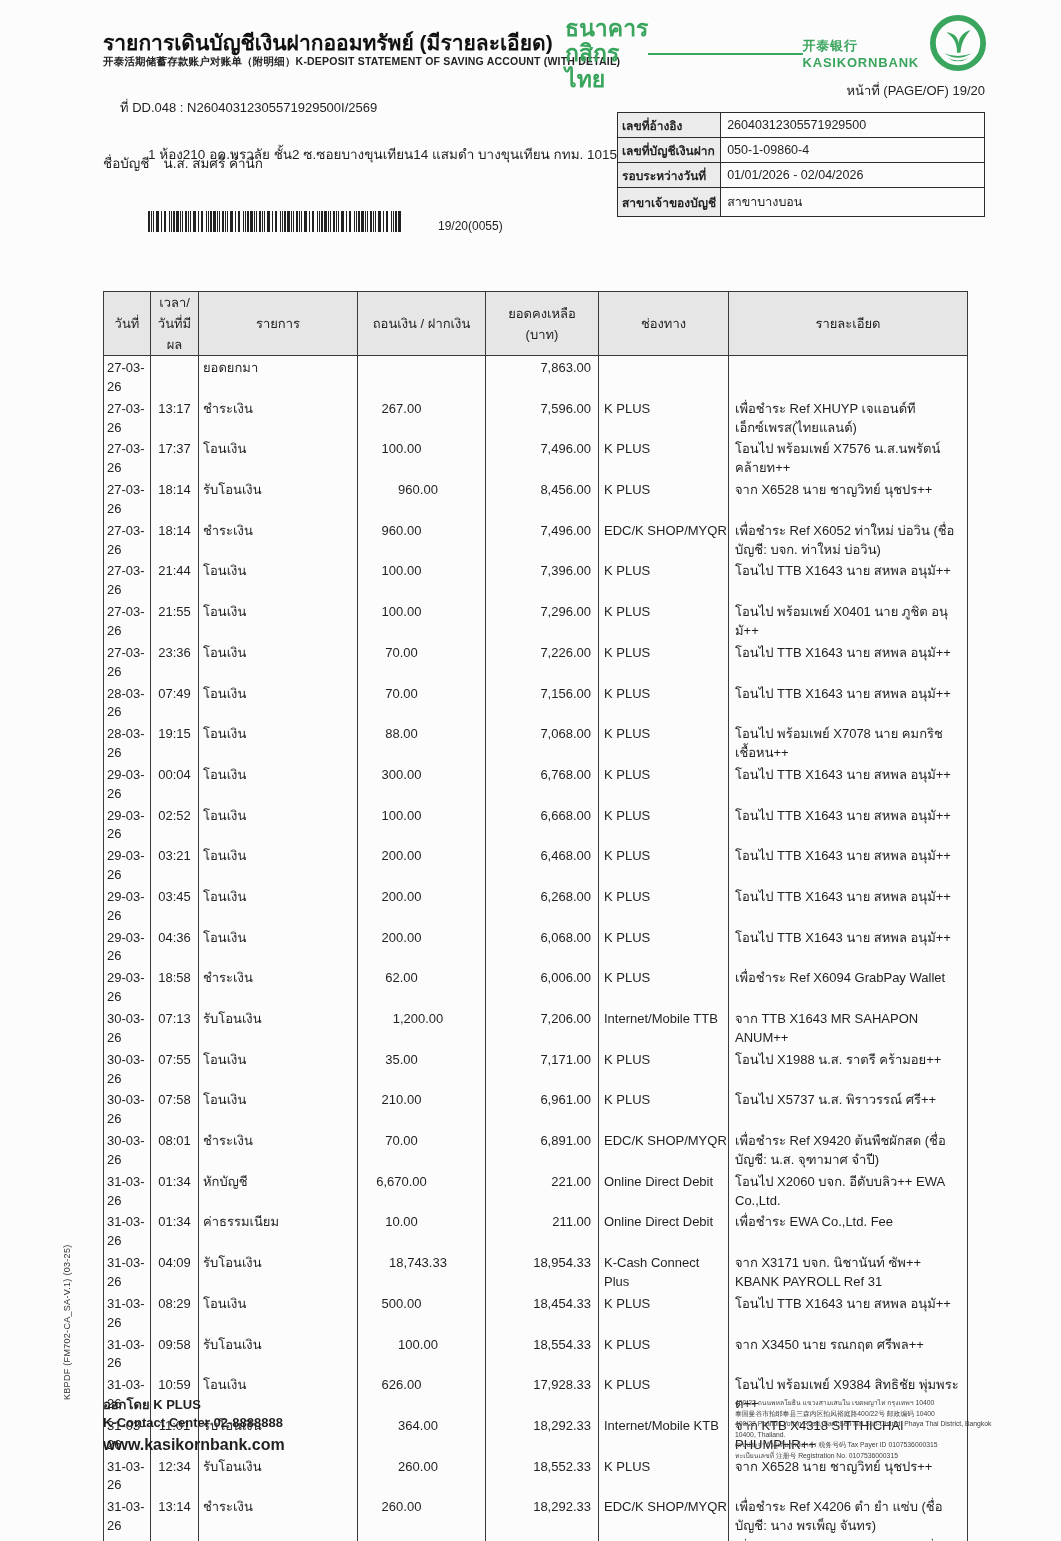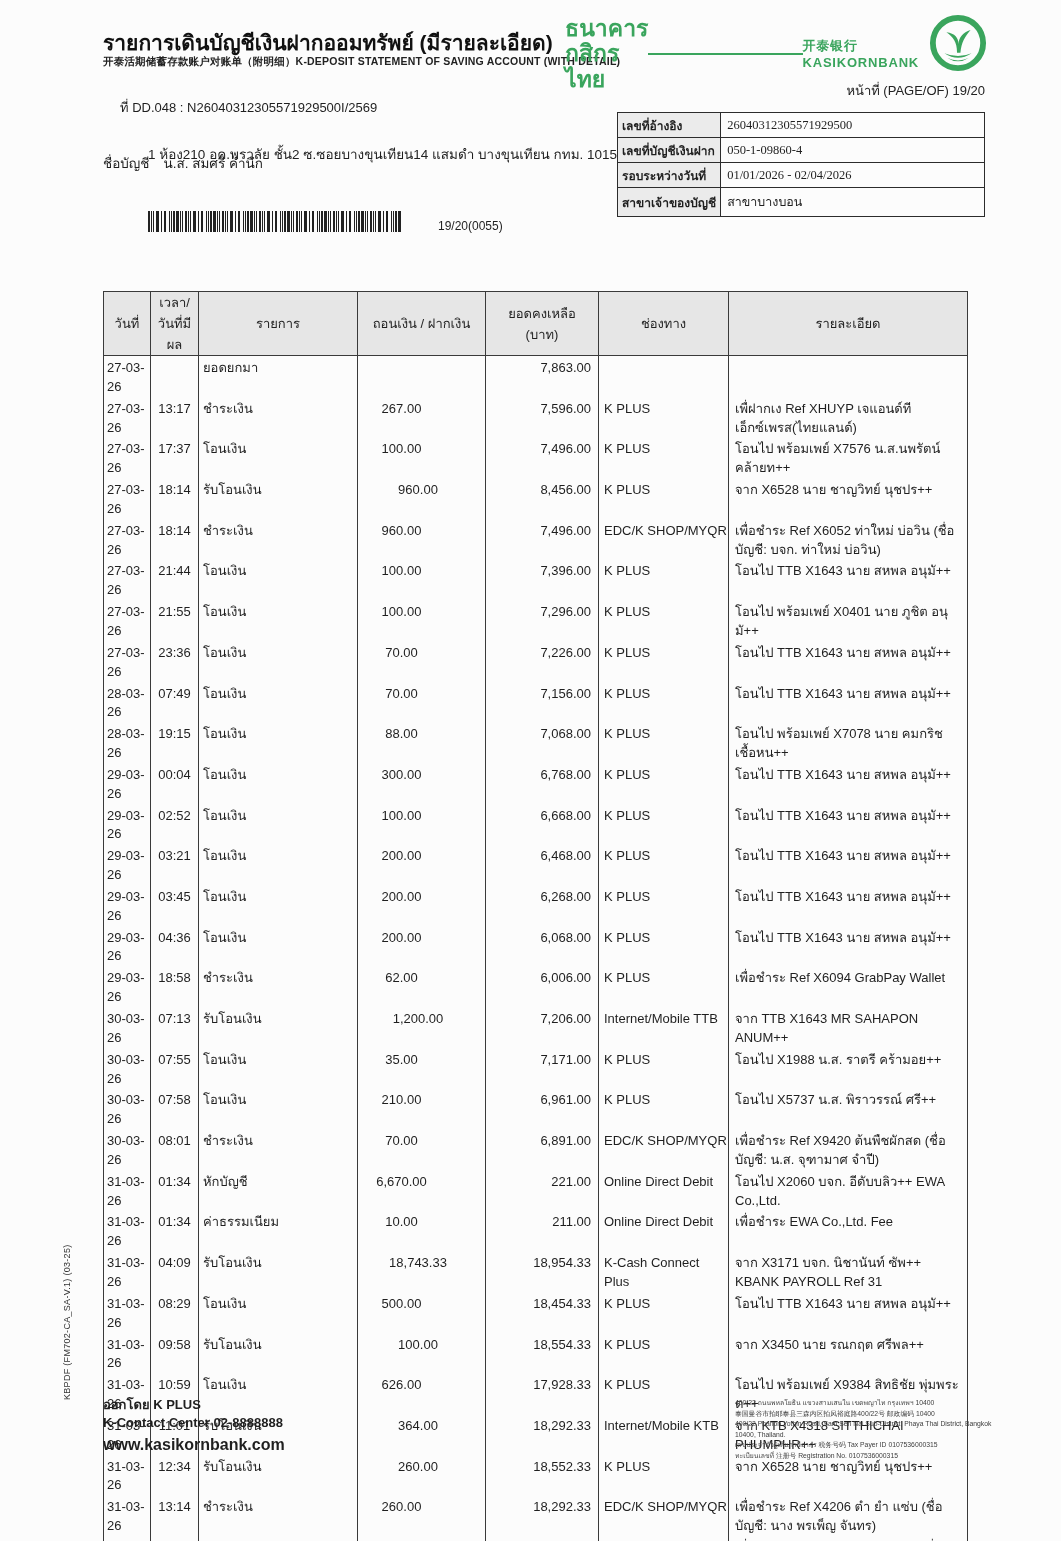--- a/index.html
+++ b/index.html
@@ -18,21 +18,21 @@
   .logo-rule { width:100%; height:2.5px; margin:3px 0 3px 0; }
   .logo-sub { font-size:13px; font-weight:bold; letter-spacing:.8px; }
   .logo-mark { width:58px; height:58px; flex:none; }
   .page-line { position:absolute; top:80px; right:76px; font-size:13px; color:#222; }
   .ref-line { position:absolute; left:120px; top:97px; font-size:13px; }
   .acct-name { position:absolute; left:103px; top:120px; font-size:13.5px;margin-top:32px; }
   .acct-name b { font-weight:normal; margin-right:14px; }
   .acct-addr { position:absolute; left:148px; top:143px; font-size:13.5px; }
   
   .info-box { position:absolute; left:617px; top:112px; width:368px; border-collapse:collapse; }
-  .info-box th, .info-box td { border:1.5px solid #2c2c2c; height:25px; font-size:12px; vertical-align:middle;font-family:Liberation Serif, serif; }
+  .info-box th, .info-box td { border:1.5px solid #2c2c2c; height:25px; font-size:12px; vertical-align:middle; }
   .info-box th { background:#ebebeb; width:95px; text-align:left; padding:0 4px; font-weight:bold; white-space:nowrap; }
   .info-box td { padding:4px 6px; font-size:12.5px; }
   
   .barcode { position:absolute; left:148px; top:211px; height:21px; }
   .barcode-caption { position:absolute; left:438px; top:219px; font-size:12px; }
   
   .stmt { position:absolute; left:103px; top:291px; width:864px; border-collapse:collapse; table-layout:fixed; }
   .stmt th {
     background:#e6e6e6; border:1.2px solid #3a3a3a; height:54px;
     font-size:13px; font-weight:normal; text-align:center; vertical-align:middle; white-space:pre-line;
@@ -230,21 +230,21 @@
         </tr>
         <tr>
           <td class="c-date">27-03-26</td>
           <td class="c-time">13:17</td>
           <td class="c-txn">ชำระเงิน</td>
           <td class="c-amt">
             <span class="wd">267.00</span>
           </td>
           <td class="c-bal">7,596.00</td>
           <td class="c-chan">K PLUS</td>
-          <td class="c-det">เพื่ฝากเง Ref XHUYP เจแอนด์ที เอ็กซ์เพรส(ไทยแลนด์)</td>
+          <td class="c-det">เพื่อชำระ Ref XHUYP เจแอนด์ที เอ็กซ์เพรส(ไทยแลนด์)</td>
         </tr>
         <tr>
           <td class="c-date">27-03-26</td>
           <td class="c-time">17:37</td>
           <td class="c-txn">โอนเงิน</td>
           <td class="c-amt">
             <span class="wd">100.00</span>
           </td>
           <td class="c-bal">7,496.00</td>
           <td class="c-chan">K PLUS</td>

